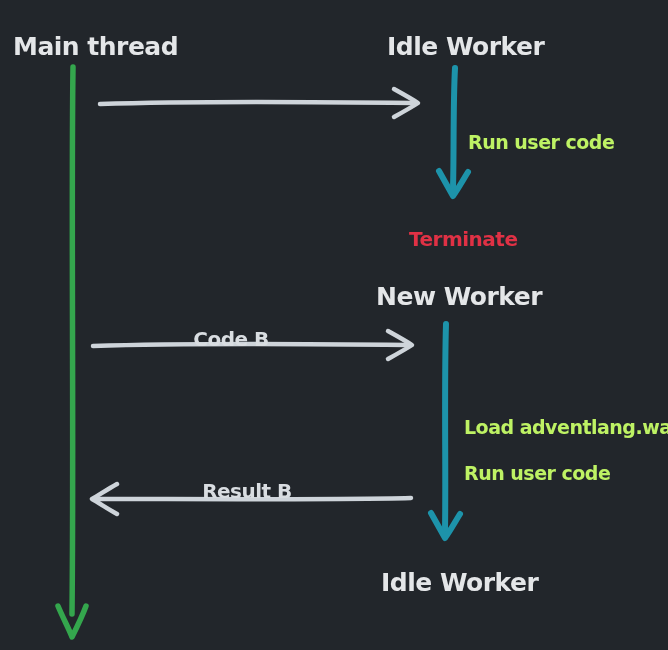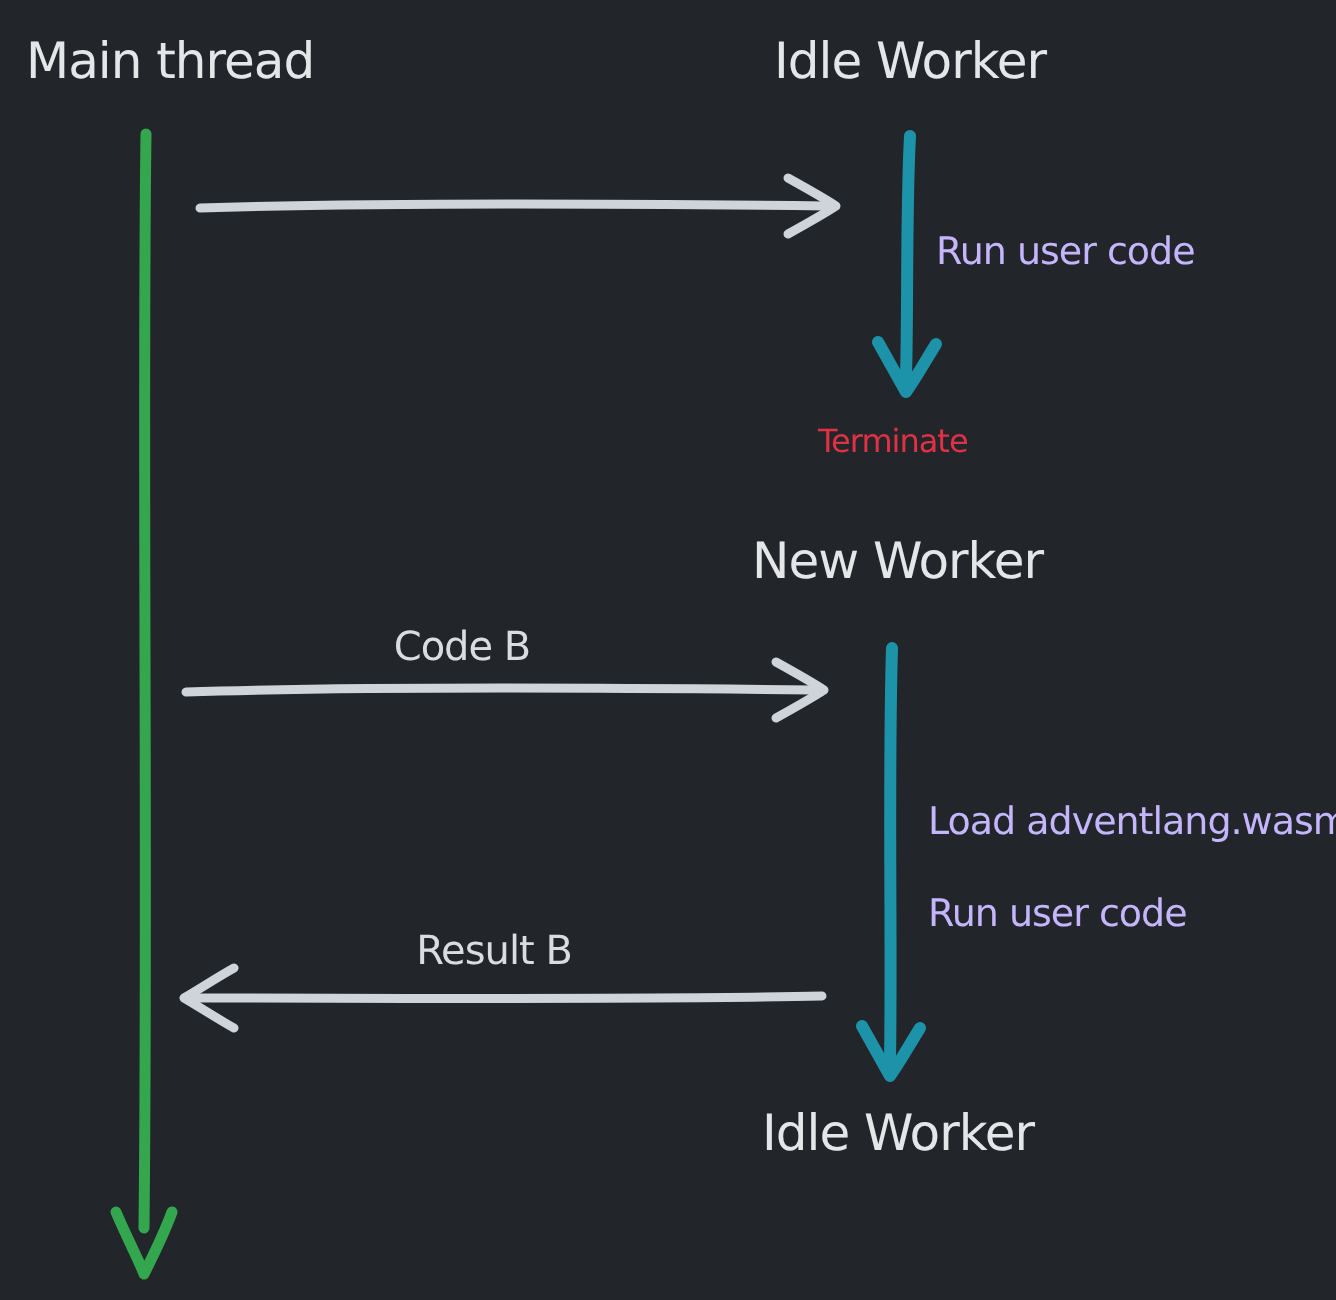--- a/index.html
+++ b/index.html
@@ -16,39 +16,40 @@
     font-family: "DejaVu Sans", sans-serif;
   }
   .canvas svg {
     position: absolute;
     left: 0;
     top: 0;
   }
   .t {
     position: absolute;
     white-space: nowrap;
-    font-weight: 400;
+    font-weight: 700;
     letter-spacing: -0.5px;
     line-height: 1.2;
+    margin-top: 16px;
   }
   .title {
     font-size: 25px;
     color: #e4e6e8;
   }
   .msg {
     font-size: 20px;
     color: #d9dde1;
     transform: translateX(-50%);
   }
   .side {
     font-size: 19px;
-    color: #c4b5fd;
+    color: #bef264;
   }
   .terminate {
-    font-size: 16px;
+    font-size: 20px;
     color: #e03145;
   }
   path {
     fill: none;
     stroke-linecap: round;
     stroke-linejoin: round;
   }
 </style>
 </head>
 <body>

